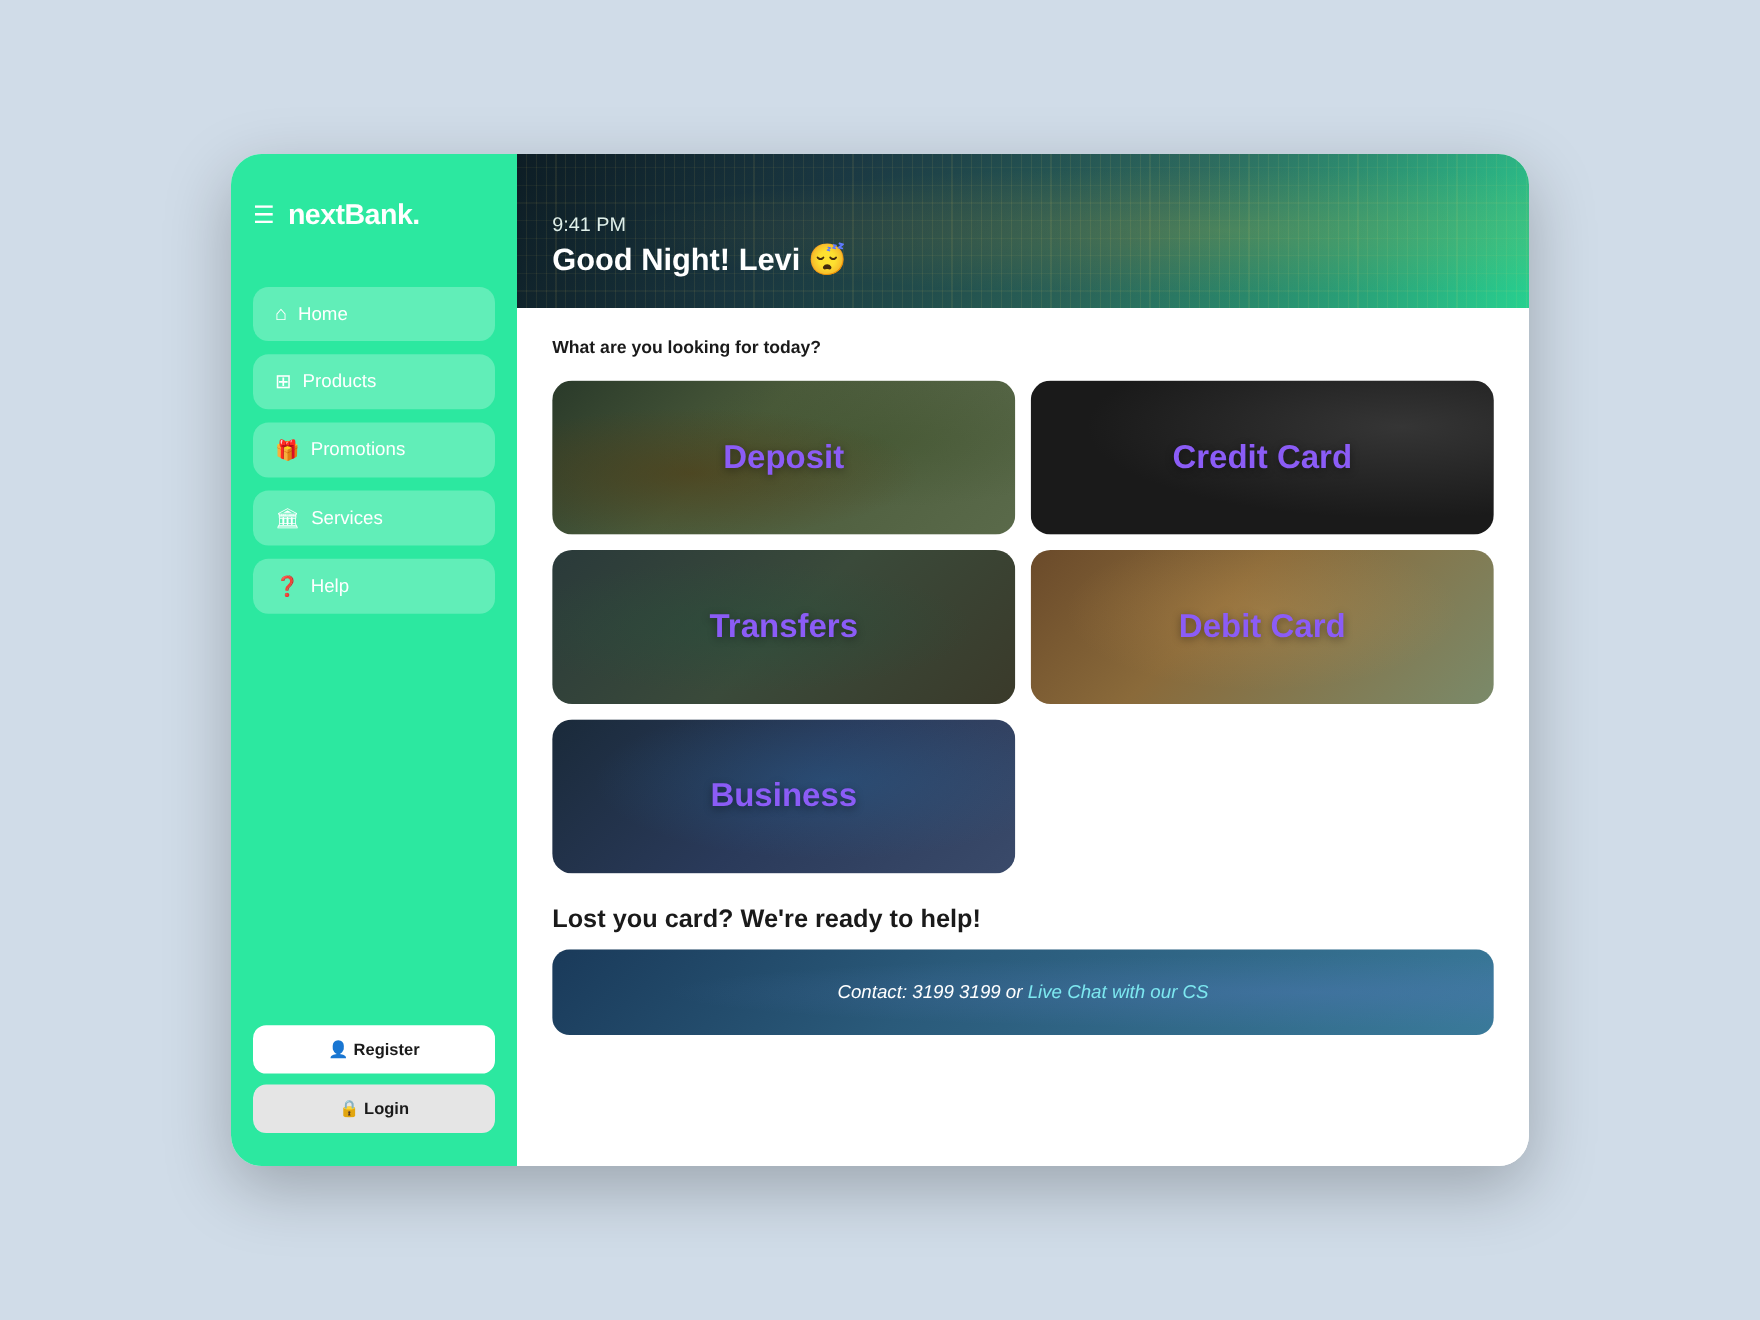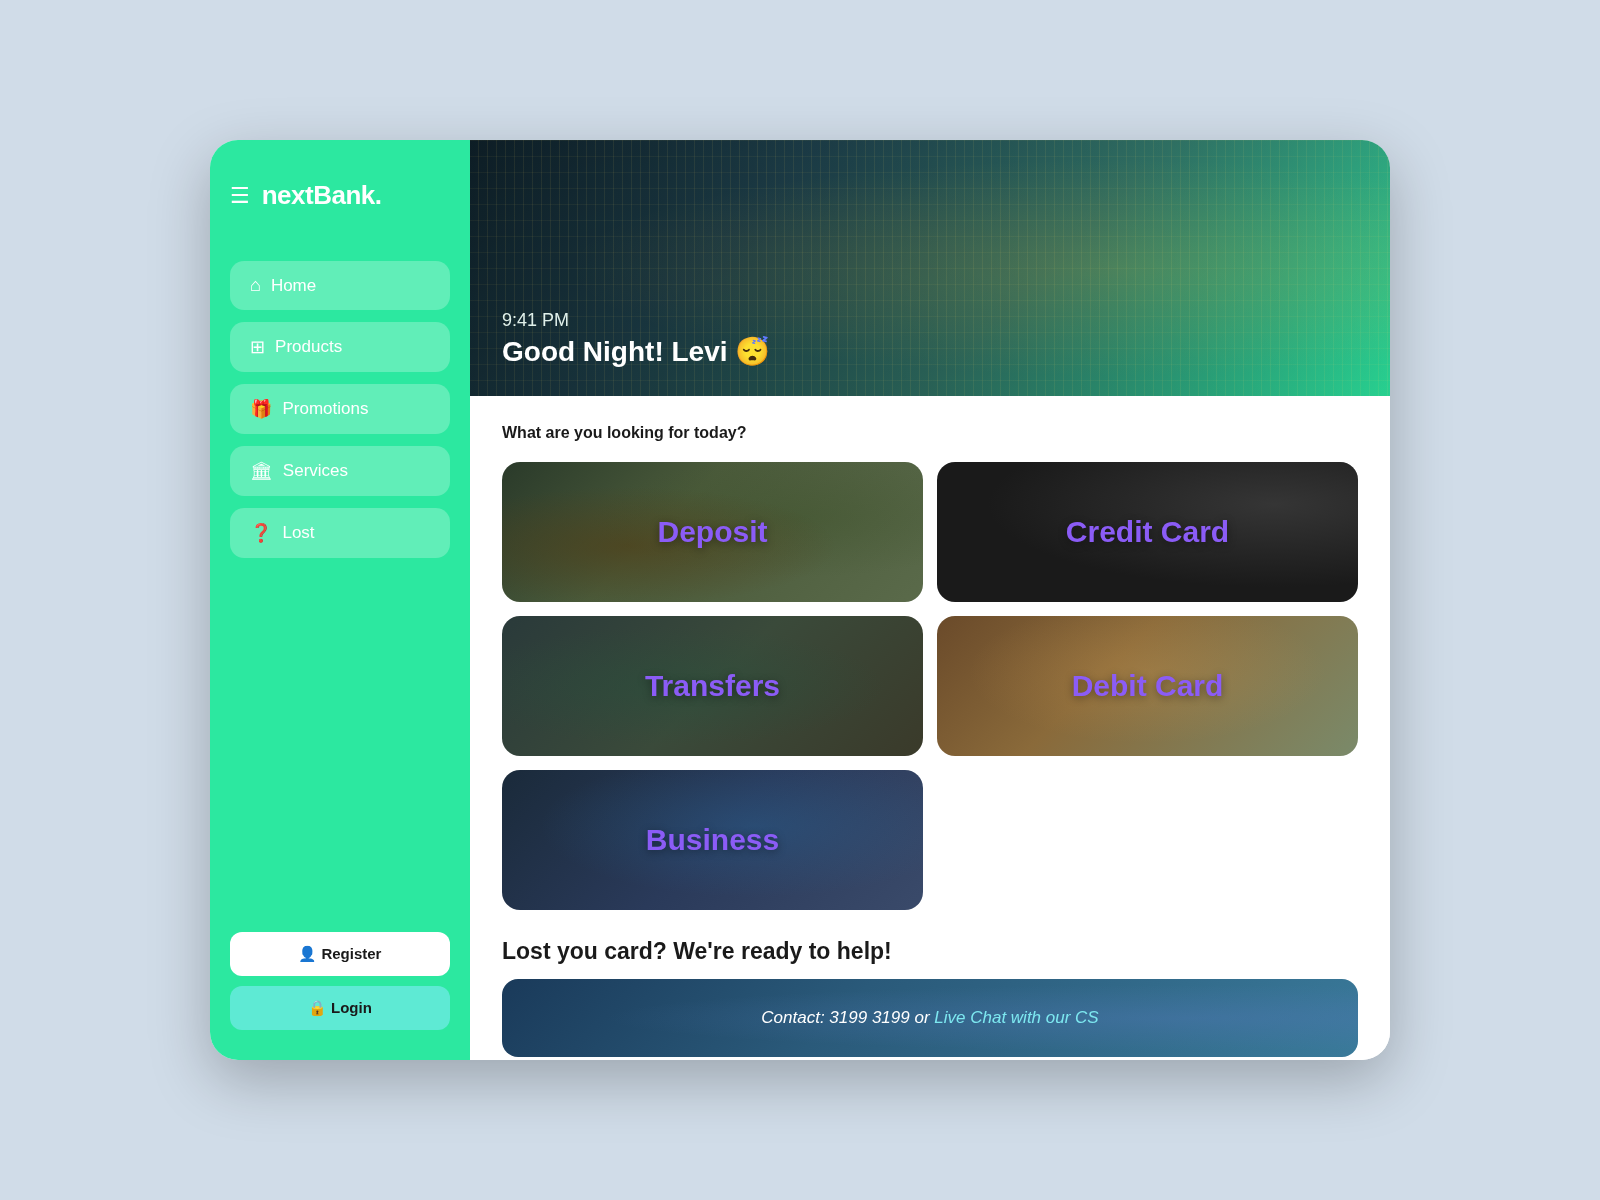--- a/index.html
+++ b/index.html
@@ -82,35 +82,35 @@
       display: flex;
       align-items: center;
       justify-content: center;
       gap: 8px;
     }
     .btn-register {
       background: #fff;
       color: #1a1a1a;
     }
     .btn-login {
-      background: #5eead4;
+      background: #e5e5e5;
       color: #1a1a1a;
     }
     
     .main {
       flex: 1;
       display: flex;
       flex-direction: column;
       overflow-y: auto;
       background: #fff;
     }
     
     .hero-banner {
       width: 100%;
-      height: 256px;
+      height: 140px;
       background: linear-gradient(135deg, #1a3a4a 0%, #2a5a6a 30%, #3a8a7a 60%, #2ce8a0 100%);
       position: relative;
       flex-shrink: 0;
       display: flex;
       align-items: flex-end;
       padding: 28px 32px;
     }
     .hero-overlay {
       position: absolute;
       inset: 0;
@@ -316,21 +316,21 @@
       <div class="nav-item">
         <span class="nav-item-icon">🎁</span>
         <span>Promotions</span>
       </div>
       <div class="nav-item">
         <span class="nav-item-icon">🏛</span>
         <span>Services</span>
       </div>
       <div class="nav-item">
         <span class="nav-item-icon">❓</span>
-        <span>Lost</span>
+        <span>Help</span>
       </div>
     </nav>
     <div class="sidebar-footer">
       <button class="btn-register">👤 Register</button>
       <button class="btn-login">🔒 Login</button>
     </div>
   </aside>
 
   <main class="main">
 

